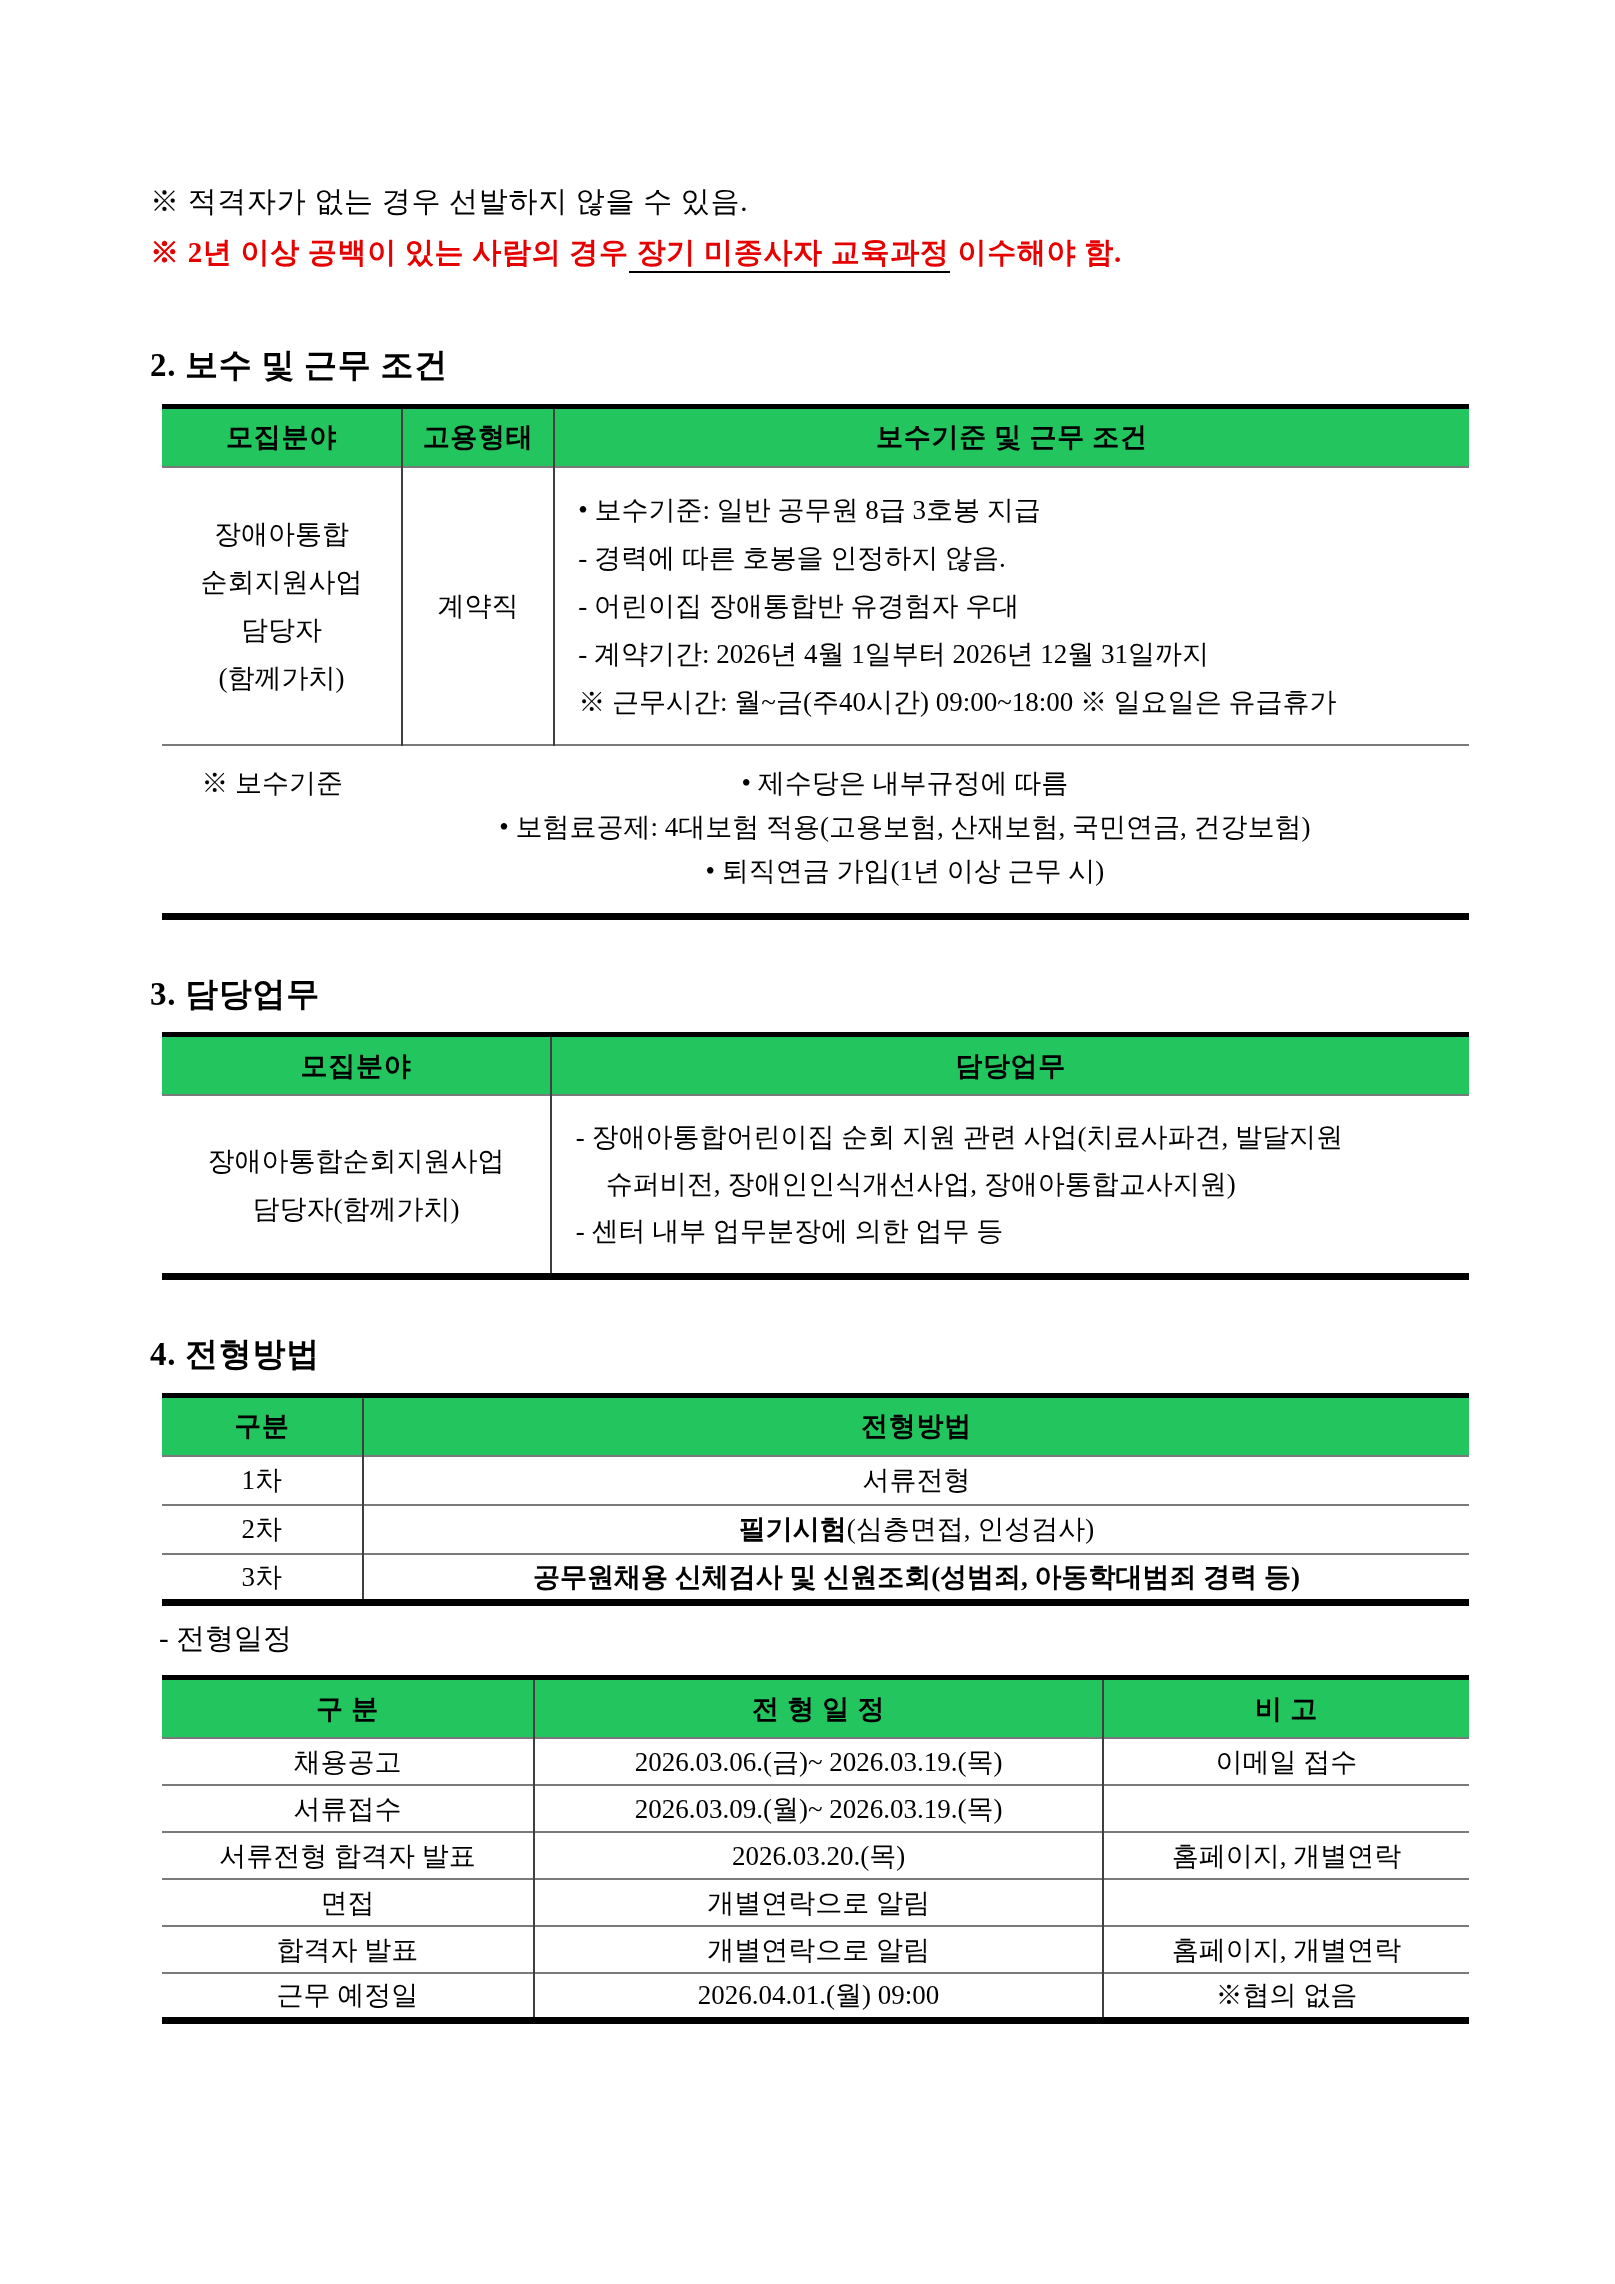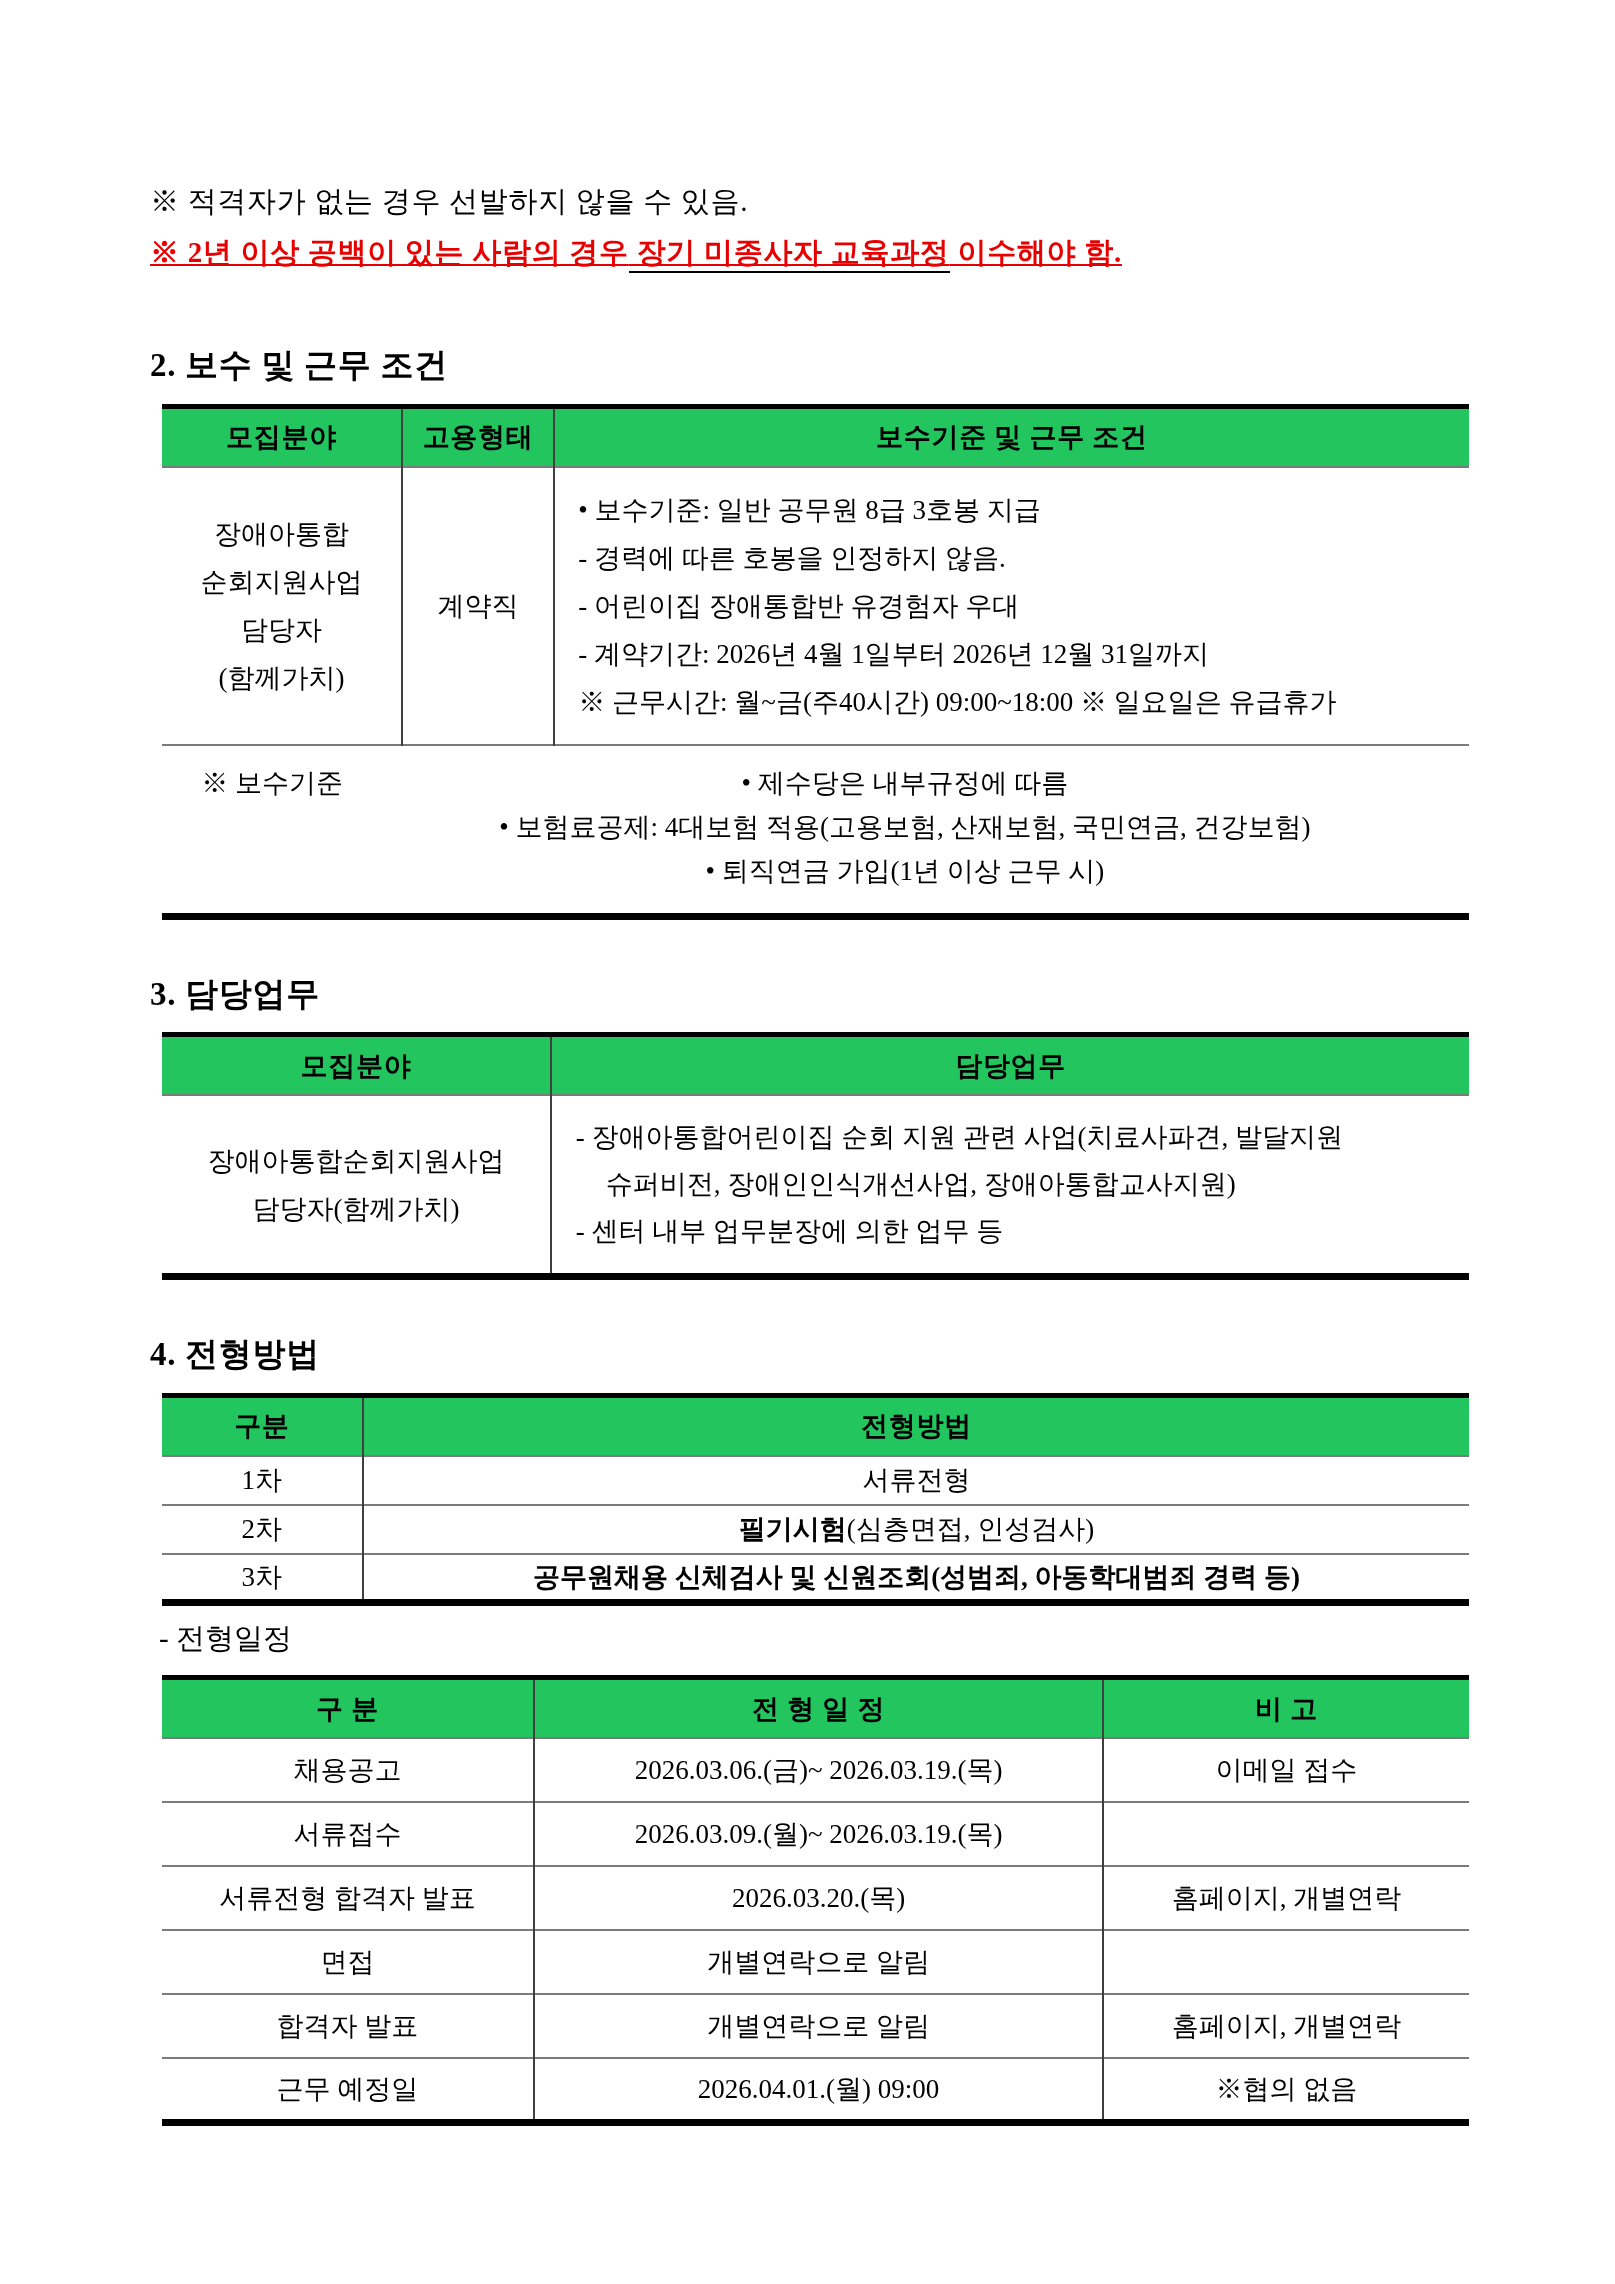--- a/index.html
+++ b/index.html
@@ -5,21 +5,21 @@
   html,body{margin:0;padding:0;}
   body{
     width:1616px;height:2284px;background:#ffffff;color:#000;
     font-family:"Liberation Serif","DejaVu Serif",serif;
     overflow:hidden;
   }
   .content{padding:176px 147px 16px 150px;}
 
   
   .note{font-size:29px;line-height:51px;margin:0;white-space:pre-wrap;letter-spacing:0.7px;}
-  .note.red{color:#e60000;font-weight:bold;text-decoration:underline;}
+  .note.red{color:#e60000;font-weight:bold;}
   .underlined{border-bottom:2.6px solid #000;padding-bottom:2.6px;white-space:pre-wrap;}
 
   
   .sec-heading{font-size:33px;font-weight:bold;margin:0;letter-spacing:0.7px;}
   .m-sec2{margin-top:65px;}
   .m-sec3{margin-top:52px;}
   .m-sec4{margin-top:52px;}
   .m-sec5{margin-top:65px;}
   .subheading{font-size:29px;margin:13px 0 0 9px;font-weight:normal;}
 
@@ -43,21 +43,21 @@
   .pay-cell .pline{line-height:48px;white-space:pre-wrap;}
   .note-row-cell{padding:15.6px 13px 19.6px 29px;text-align:center;}
   .note-flex{display:flex;align-items:flex-start;}
   .note-label{flex:0 0 163px;line-height:44px;font-size:27px;white-space:pre-wrap;}
   .note-list{flex:1;line-height:44px;font-size:27px;}
   .note-list div{white-space:pre-wrap;}
   .duty-cell{padding:18px 13px 18px 23.5px;}
   .duty-cell .dline{line-height:47px;white-space:pre-wrap;}
   .duty-cell .cont{padding-left:30px;}
   .row-h-method{height:49px;}
-  .row-h-sched{height:64px;}
+  .row-h-sched{height:47px;}
   .bold{font-weight:bold;}
 </style>
 </head>
 <body>
 
 <div class="content">
 
   <div>
     <p class="note">※ 적격자가 없는 경우 선발하지 않을 수 있음.</p>
     <p class="note red"><span>※ 2년 이상 공백이 있는 사람의 경우</span><span class="underlined"> 장기 미종사자 교육과정</span><span> 이수해야 함.</span></p>

